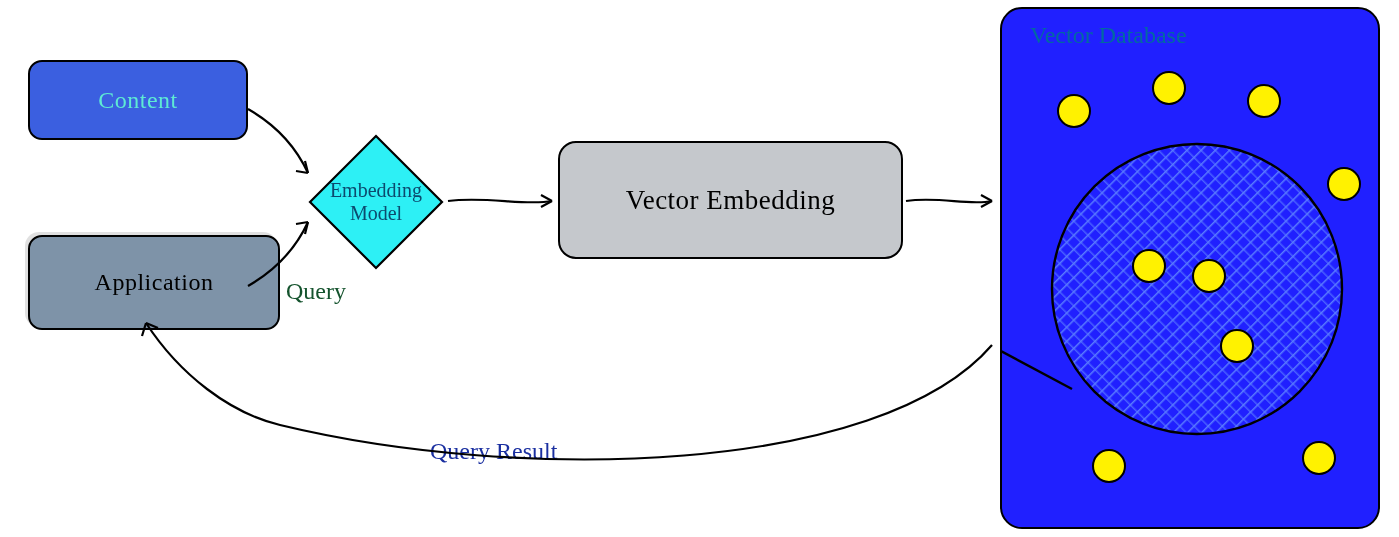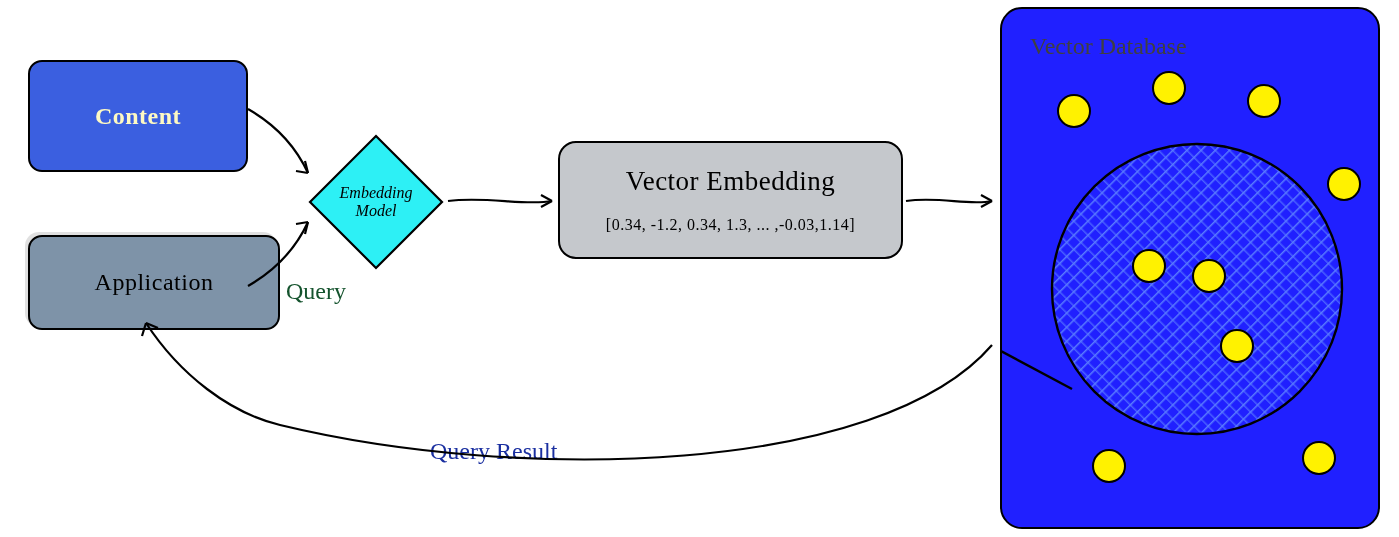--- a/index.html
+++ b/index.html
@@ -17,49 +17,47 @@
     border-radius: 14px;
     border: 2px solid #000;
     display: flex;
     align-items: center;
     justify-content: center;
     font-size: 22px;
     letter-spacing: 0.5px;
   }
   .content-box {
     left: 28px; top: 60px;
-    width: 220px; height: 112px;
+    width: 220px; height: 80px;
     background: #3b5fe0;
-    color: #fef9c3;
+    color: #5eead4;
     font-size: 24px;
-    font-weight: bold;
   }
   .application-box {
     left: 28px; top: 235px;
     width: 252px; height: 95px;
     background: #7e93a8;
     color: #000;
     font-size: 24px;
     box-shadow: -3px -3px 0 0 rgba(0,0,0,0.12);
   }
   .diamond {
     position: absolute;
     left: 306px; top: 132px;
     width: 140px; height: 140px;
   }
   .diamond svg { position: absolute; inset: 0; }
   .diamond .label {
     position: absolute; inset: 0;
     display: flex; align-items: center; justify-content: center;
     text-align: center;
-    font-size: 16px;
-    color: #000000;
+    font-size: 20px;
+    color: #0c4a6e;
     line-height: 1.15;
     padding: 10px;
-    font-style: italic;
   }
   .query-label {
     position: absolute;
     left: 286px; top: 278px;
     font-size: 24px;
     color: #14532d;
   }
   .embedding-box {
     left: 558px; top: 141px;
     width: 345px; height: 118px;
@@ -80,22 +78,22 @@
   .vdb {
     position: absolute;
     left: 1000px; top: 7px;
     width: 380px; height: 522px;
     background: #2020ff;
     border: 2.5px solid #000;
     border-radius: 22px;
   }
   .vdb-title {
     position: absolute;
-    left: 1030px; top: 33px;
-    color: #404040;
+    left: 1030px; top: 22px;
+    color: #0369a1;
     font-size: 24px;
   }
   .vdb svg.cluster {
     position: absolute;
     left: 0; top: 0;
     width: 380px; height: 522px;
   }
   .dot {
     position: absolute;
     width: 34px; height: 34px;
@@ -134,21 +132,20 @@
 
 <div class="query-label">Query</div>
 
 <svg class="arrow" style="left:446px;top:186px;" width="118" height="30" viewBox="0 0 118 30">
   <path d="M2 15 C 40 10, 78 20, 106 15" fill="none" stroke="#000" stroke-width="2.2"></path>
   <path d="M106 15 l-11 -6 m11 6 l-11 6" fill="none" stroke="#000" stroke-width="2.2"></path>
 </svg>
 
 <div class="box embedding-box">
   <span class="title">Vector Embedding</span>
-  <span class="vals">[0.34, -1.2, 0.34, 1.3, ... ,-0.03,1.14]</span>
 </div>
 
 <svg class="arrow" style="left:904px;top:186px;" width="100" height="30" viewBox="0 0 100 30">
   <path d="M2 15 C 35 10, 65 20, 88 15" fill="none" stroke="#000" stroke-width="2.2"></path>
   <path d="M88 15 l-11 -6 m11 6 l-11 6" fill="none" stroke="#000" stroke-width="2.2"></path>
 </svg>
 
 <div class="query-result-label">Query Result</div>
 
 <svg class="arrow" style="left:120px;top:305px;" width="900" height="210" viewBox="0 0 900 210">

